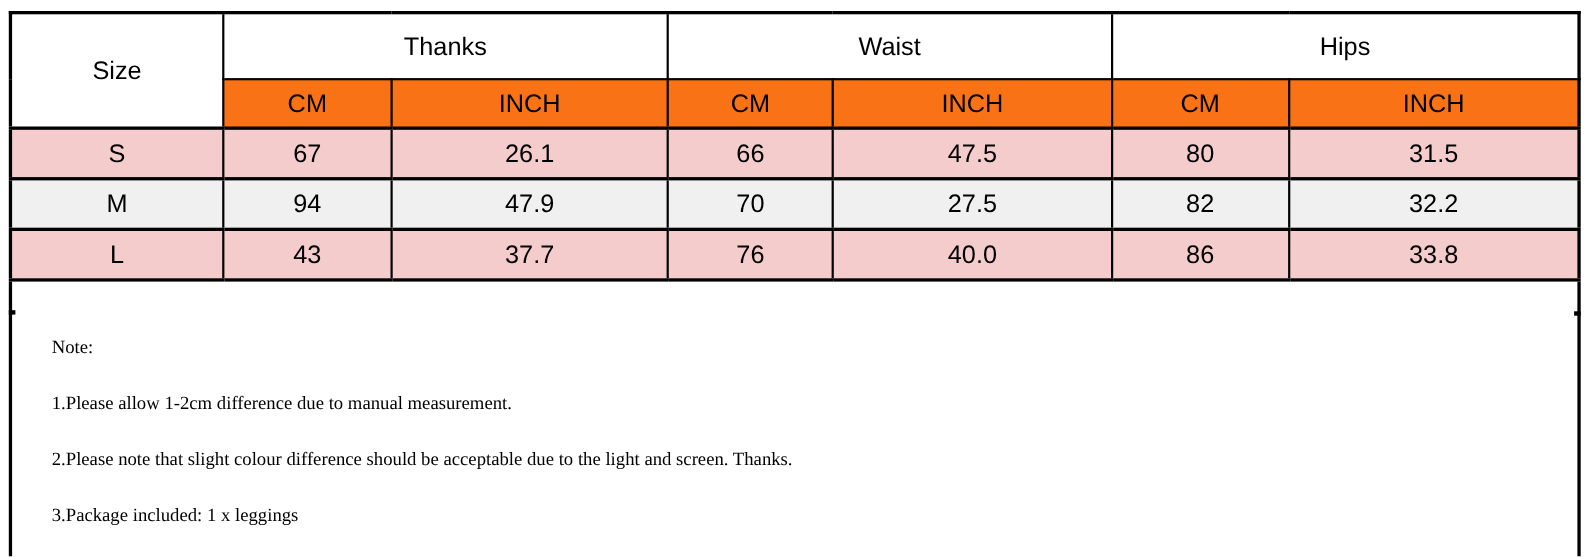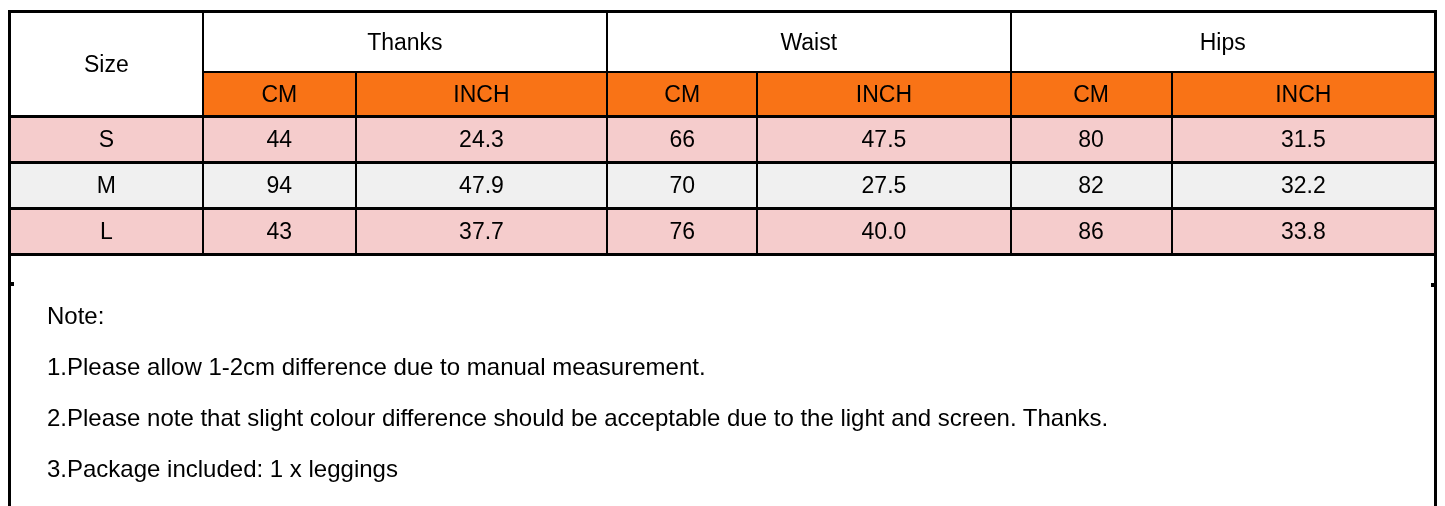--- a/index.html
+++ b/index.html
@@ -47,24 +47,25 @@
   tr.note-row td {
     height: 238px;
     background: #ffffff;
     text-align: left;
     vertical-align: top;
     border-top: 3px solid #000000;
     padding: 34px 20px 0 36px;
   }
   tr.note-row p {
     margin: 0;
-    font-size: 24px;
+    font-size: 17px;
     line-height: 51px;
     color: #000000;
     white-space: nowrap;
+    font-family: Liberation Serif, serif;
   }
   .tick {
     position: absolute;
     background: #000000;
     width: 6px;
     height: 4px;
   }
   .tick-left { left: 8px; top: 282px; }
   .tick-right { left: 1431px; top: 283px; }
 </style>
@@ -92,22 +93,22 @@
       <tr class="unit-row">
         <th>CM</th>
         <th>INCH</th>
         <th>CM</th>
         <th>INCH</th>
         <th>CM</th>
         <th>INCH</th>
       </tr>
       <tr class="data-row row-pink">
         <td>S</td>
-        <td>44</td>
-        <td>24.3</td>
+        <td>67</td>
+        <td>26.1</td>
         <td>66</td>
         <td>47.5</td>
         <td>80</td>
         <td>31.5</td>
       </tr>
       <tr class="data-row row-gray">
         <td>M</td>
         <td>94</td>
         <td>47.9</td>
         <td>70</td>

